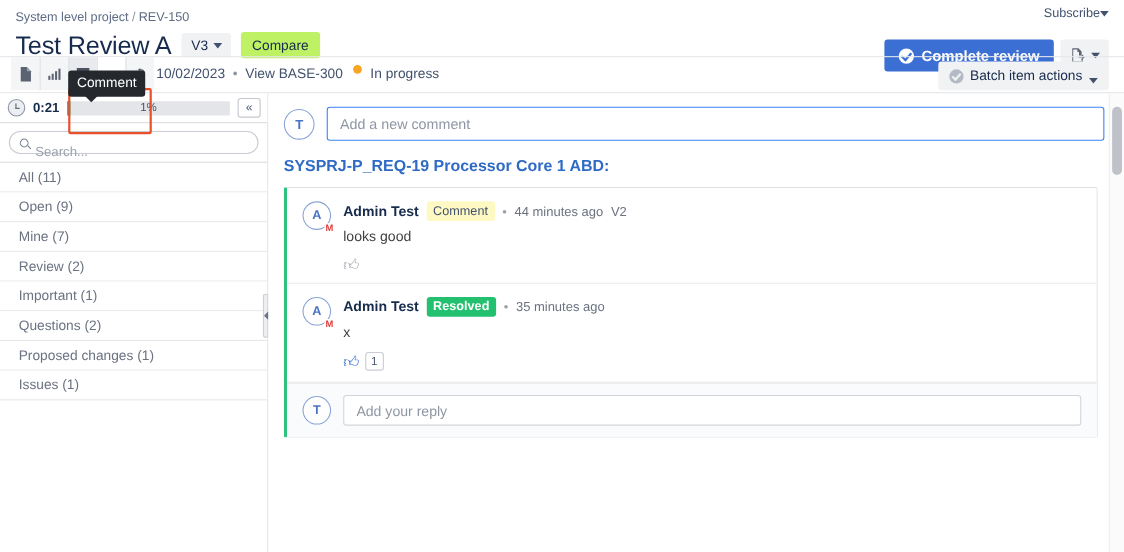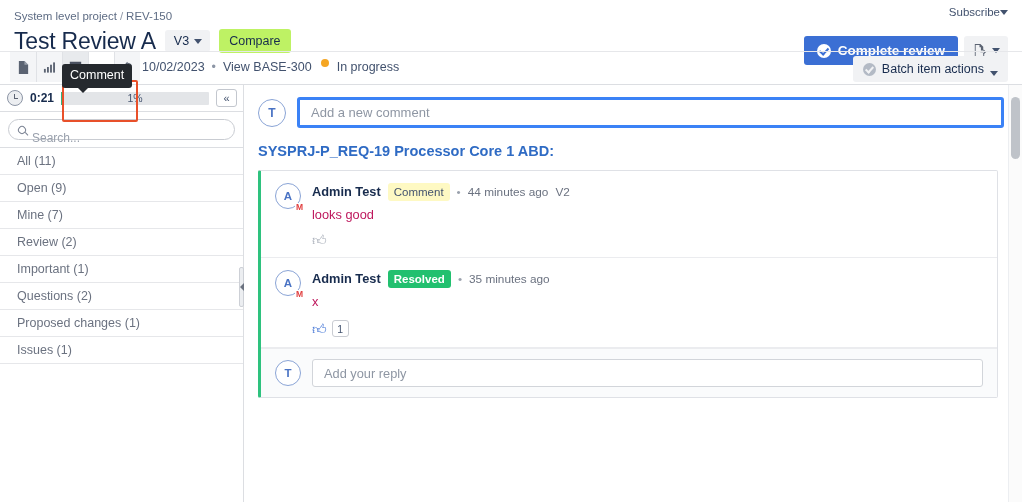--- a/index.html
+++ b/index.html
@@ -367,21 +367,21 @@
   }
   .avatar.small { width: 26px; height: 26px; font-size: 11.5px; }
   .avatar .mod-badge {
     position: absolute; right: -4px; bottom: -4px;
     font-size: 8.5px; color: #e03e3e; font-weight: 700;
     background: #fff; padding: 0 1px; line-height: 9px;
   }
   .comment-input {
     flex: 1;
     height: 31px;
-    border: 3px solid #3b82f6;
+    border: 1px solid #3b82f6;
     border-radius: 3px;
     background: #fff;
     font-size: 13px;
     color: #42526e;
     padding: 0 11px;
     font-family: inherit;
     outline: none;
   }
   .comment-input::placeholder { color: #8e96a3; }
 
@@ -421,21 +421,21 @@
   }
   .tag-resolved {
     background: #22c06f; color: #fff;
     font-size: 11.5px; font-weight: 600; border-radius: 3px;
     padding: 2px 6px; line-height: 14px;
   }
   .time { font-size: 11.8px; color: #6b7280; }
   .midsep { color: #9aa1ad; font-size: 11.8px; }
   .ver { font-size: 11.8px; color: #6b7280; }
   .comment-text {
-    font-size: 12.8px; color: #be185d; line-height: 17px;
+    font-size: 12.8px; color: #404040; line-height: 17px;
     margin-bottom: 10px;
   }
   .reactions { display: flex; align-items: center; gap: 5px; }
   .thumb-outline {
     font-size: 14px; color: #a5abb6; cursor: pointer;
     line-height: 14px;
   }
   .thumb-filled {
     font-size: 14px; color: #3b6fd4; cursor: pointer;
     line-height: 14px;

